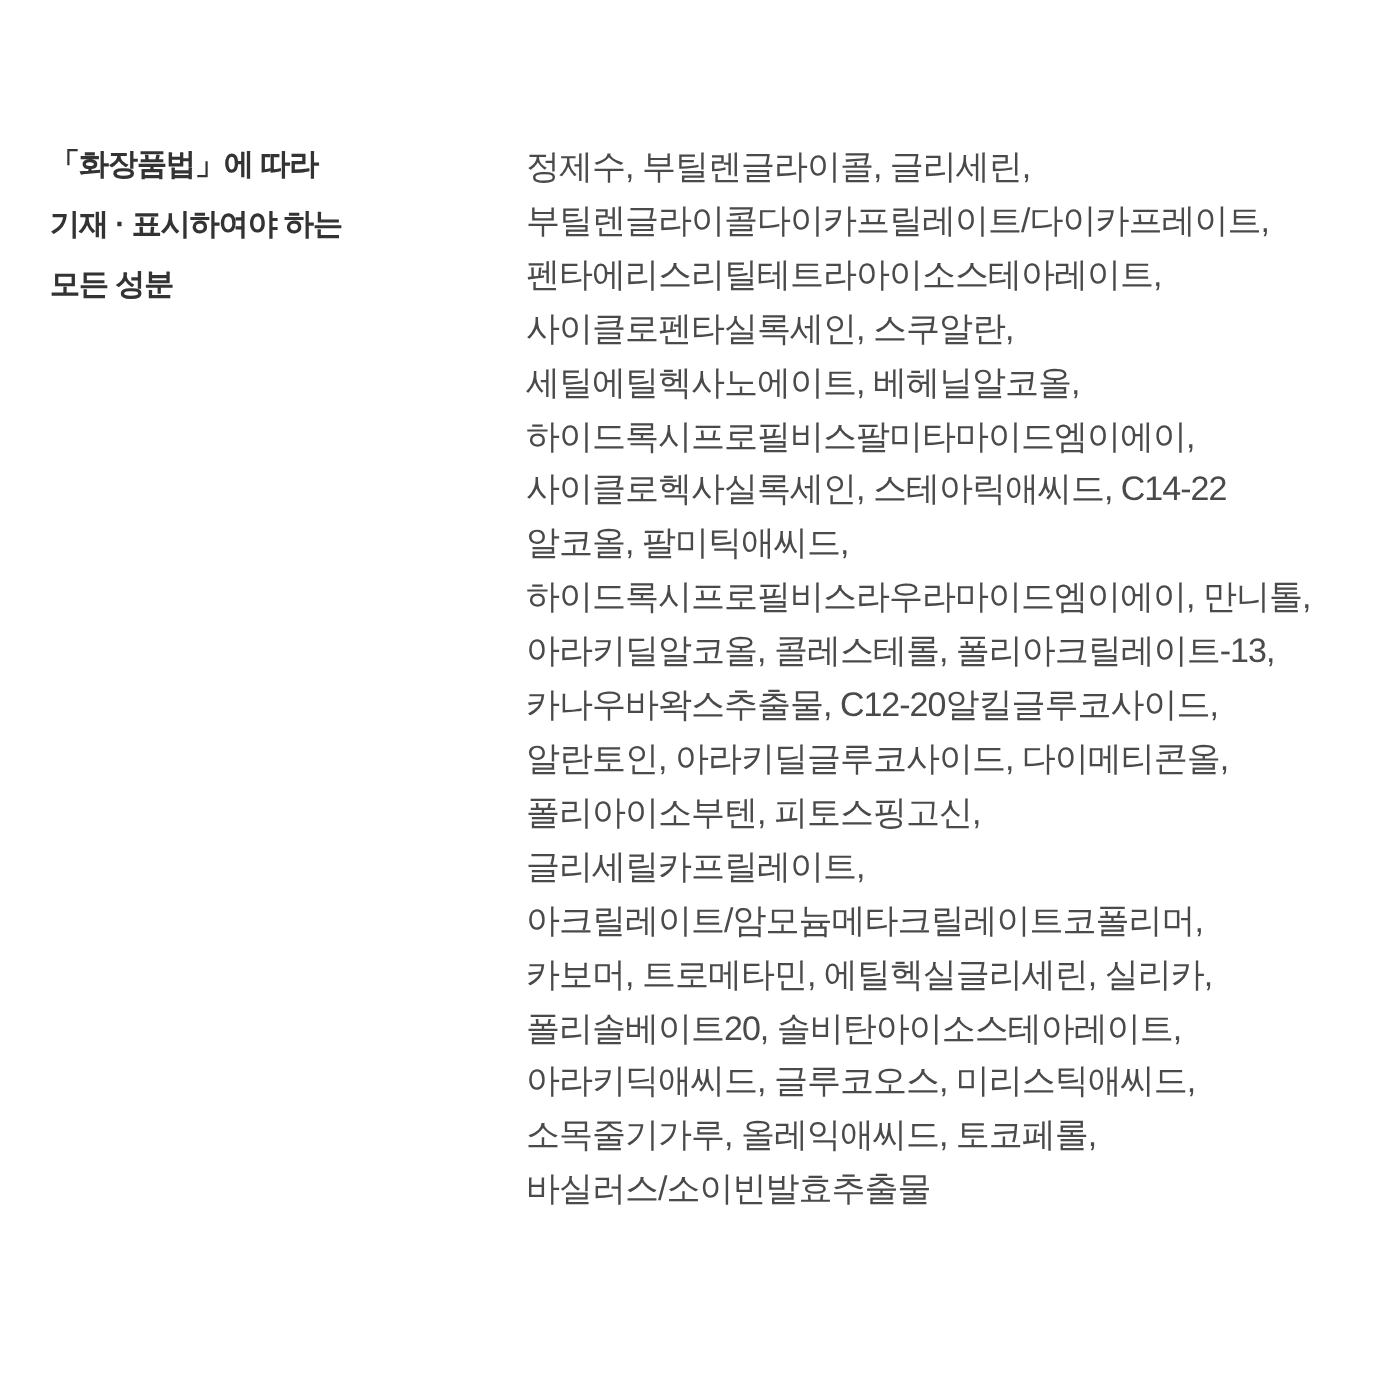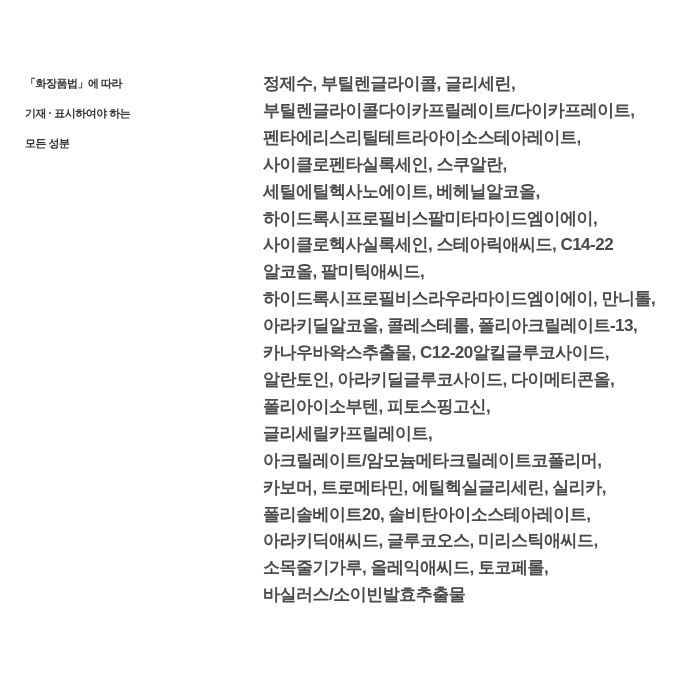--- a/index.html
+++ b/index.html
@@ -20,35 +20,35 @@
     top: 0;
     width: 700px;
     height: 700px;
     background: #ffffff;
   }
   .section-label {
     position: absolute;
     left: 25px;
     top: 68px;
     width: 225px;
-    font-size: 11px;
+    font-size: 15px;
     line-height: 30px;
     font-weight: 700;
     color: #333333;
     letter-spacing: -0.5px;
     white-space: pre-line;
   }
   .ingredients-list {
     position: absolute;
     left: 263px;
     top: 71px;
     width: 430px;
     font-size: 17px;
     line-height: 26.9px;
-    font-weight: 700;
+    font-weight: 400;
     color: #4a4a4a;
     letter-spacing: -0.5px;
     white-space: pre-line;
   }
 </style>
 </head>
 <body>
 
 <div class="section">
   <div class="section-label">「화장품법」에 따라

